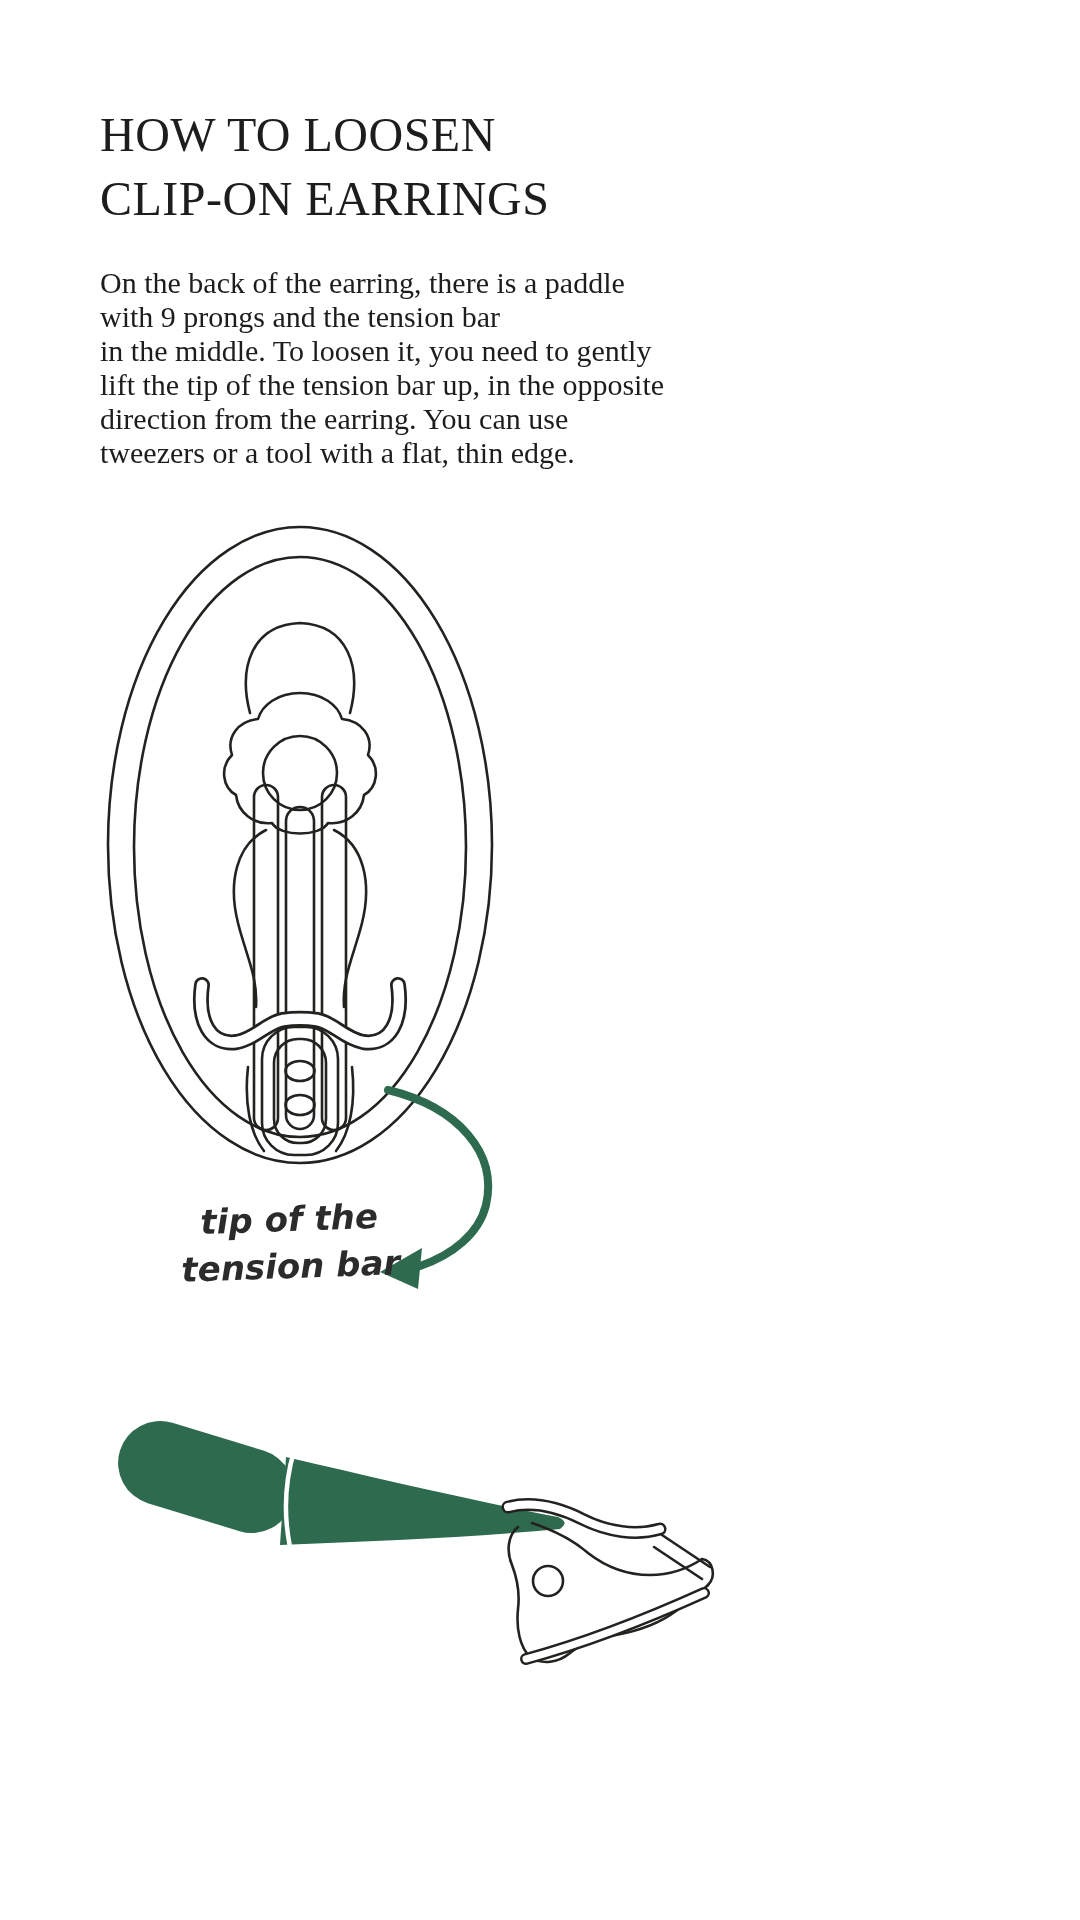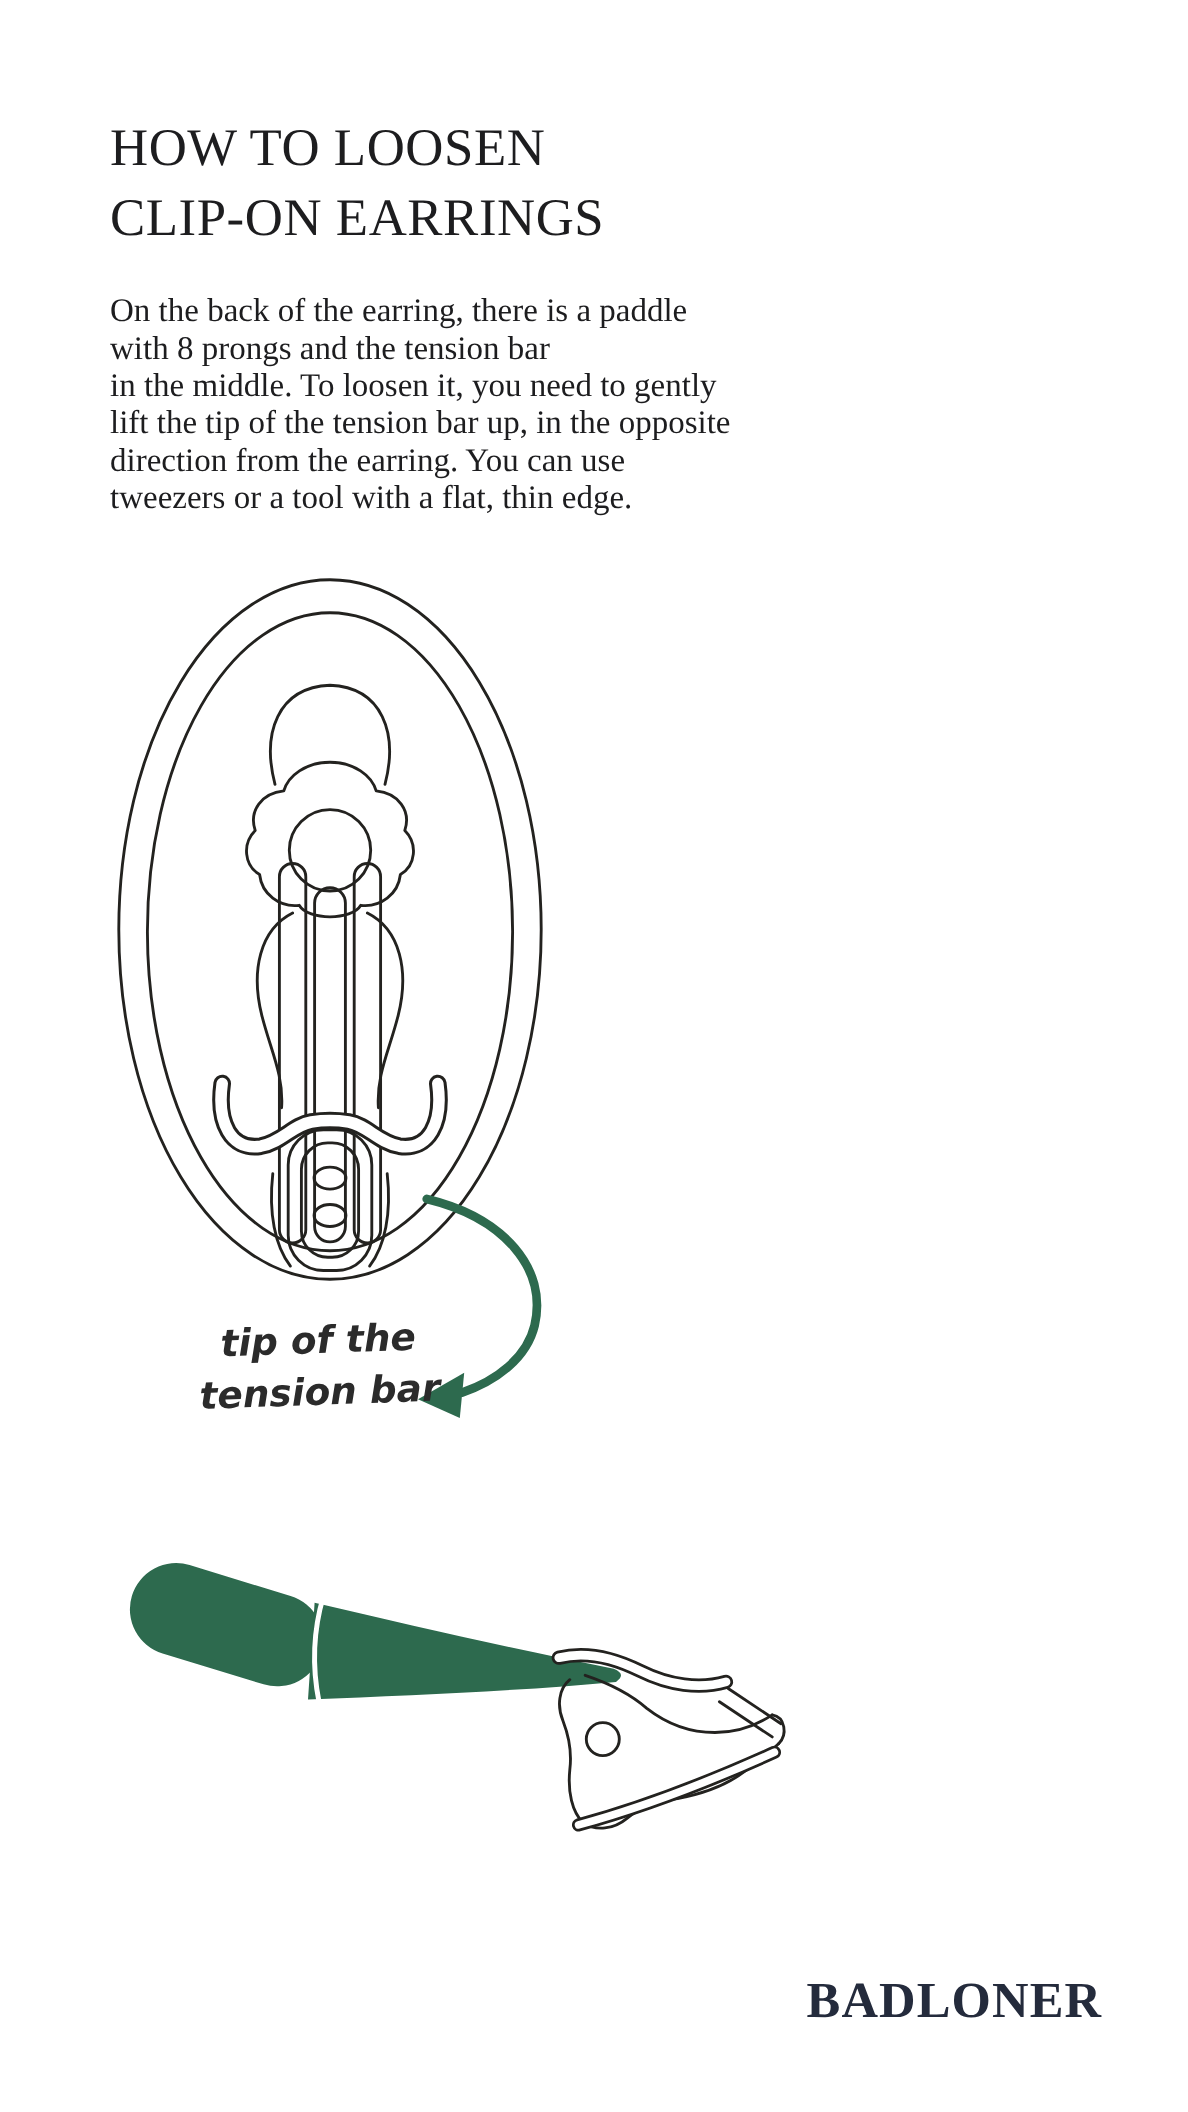--- a/index.html
+++ b/index.html
@@ -72,21 +72,21 @@
 </style>
 </head>
 <body>
 
 <div class="page">
 
   <h1 class="title">HOW TO LOOSEN
 CLIP-ON EARRINGS</h1>
 
   <p class="intro">On the back of the earring, there is a paddle
-with 8 prongs and the tension bar
+with 9 prongs and the tension bar
 in the middle. To loosen it, you need to gently
 lift the tip of the tension bar up, in the opposite
 direction from the earring. You can use
 tweezers or a tool with a flat, thin edge.</p>
 
   <svg class="back-view-svg" viewBox="0 0 460 800" aria-hidden="true">
     <g fill="none" stroke-width="2.6" stroke-linecap="round" stroke-linejoin="round" stroke="#23221f">
 
       <ellipse cx="210" cy="330" rx="192" ry="318"></ellipse>
       <ellipse cx="210" cy="332" rx="166" ry="290"></ellipse>
@@ -153,15 +153,14 @@
       <path d="M 582 140 L 630 172"></path>
       <path d="M 574 152 L 622 184"></path>
 
       <circle cx="468" cy="186" r="15"></circle>
 
       <path stroke-width="12" d="M 446 264 C 505 248, 562 226, 624 198"></path>
       <path stroke="#ffffff" stroke-width="7" d="M 446 264 C 505 248, 562 226, 624 198"></path>
     </g>
   </svg>
 
-  <p class="brand">BADLONER</p>
 
 </div>
 
 </body></html>

